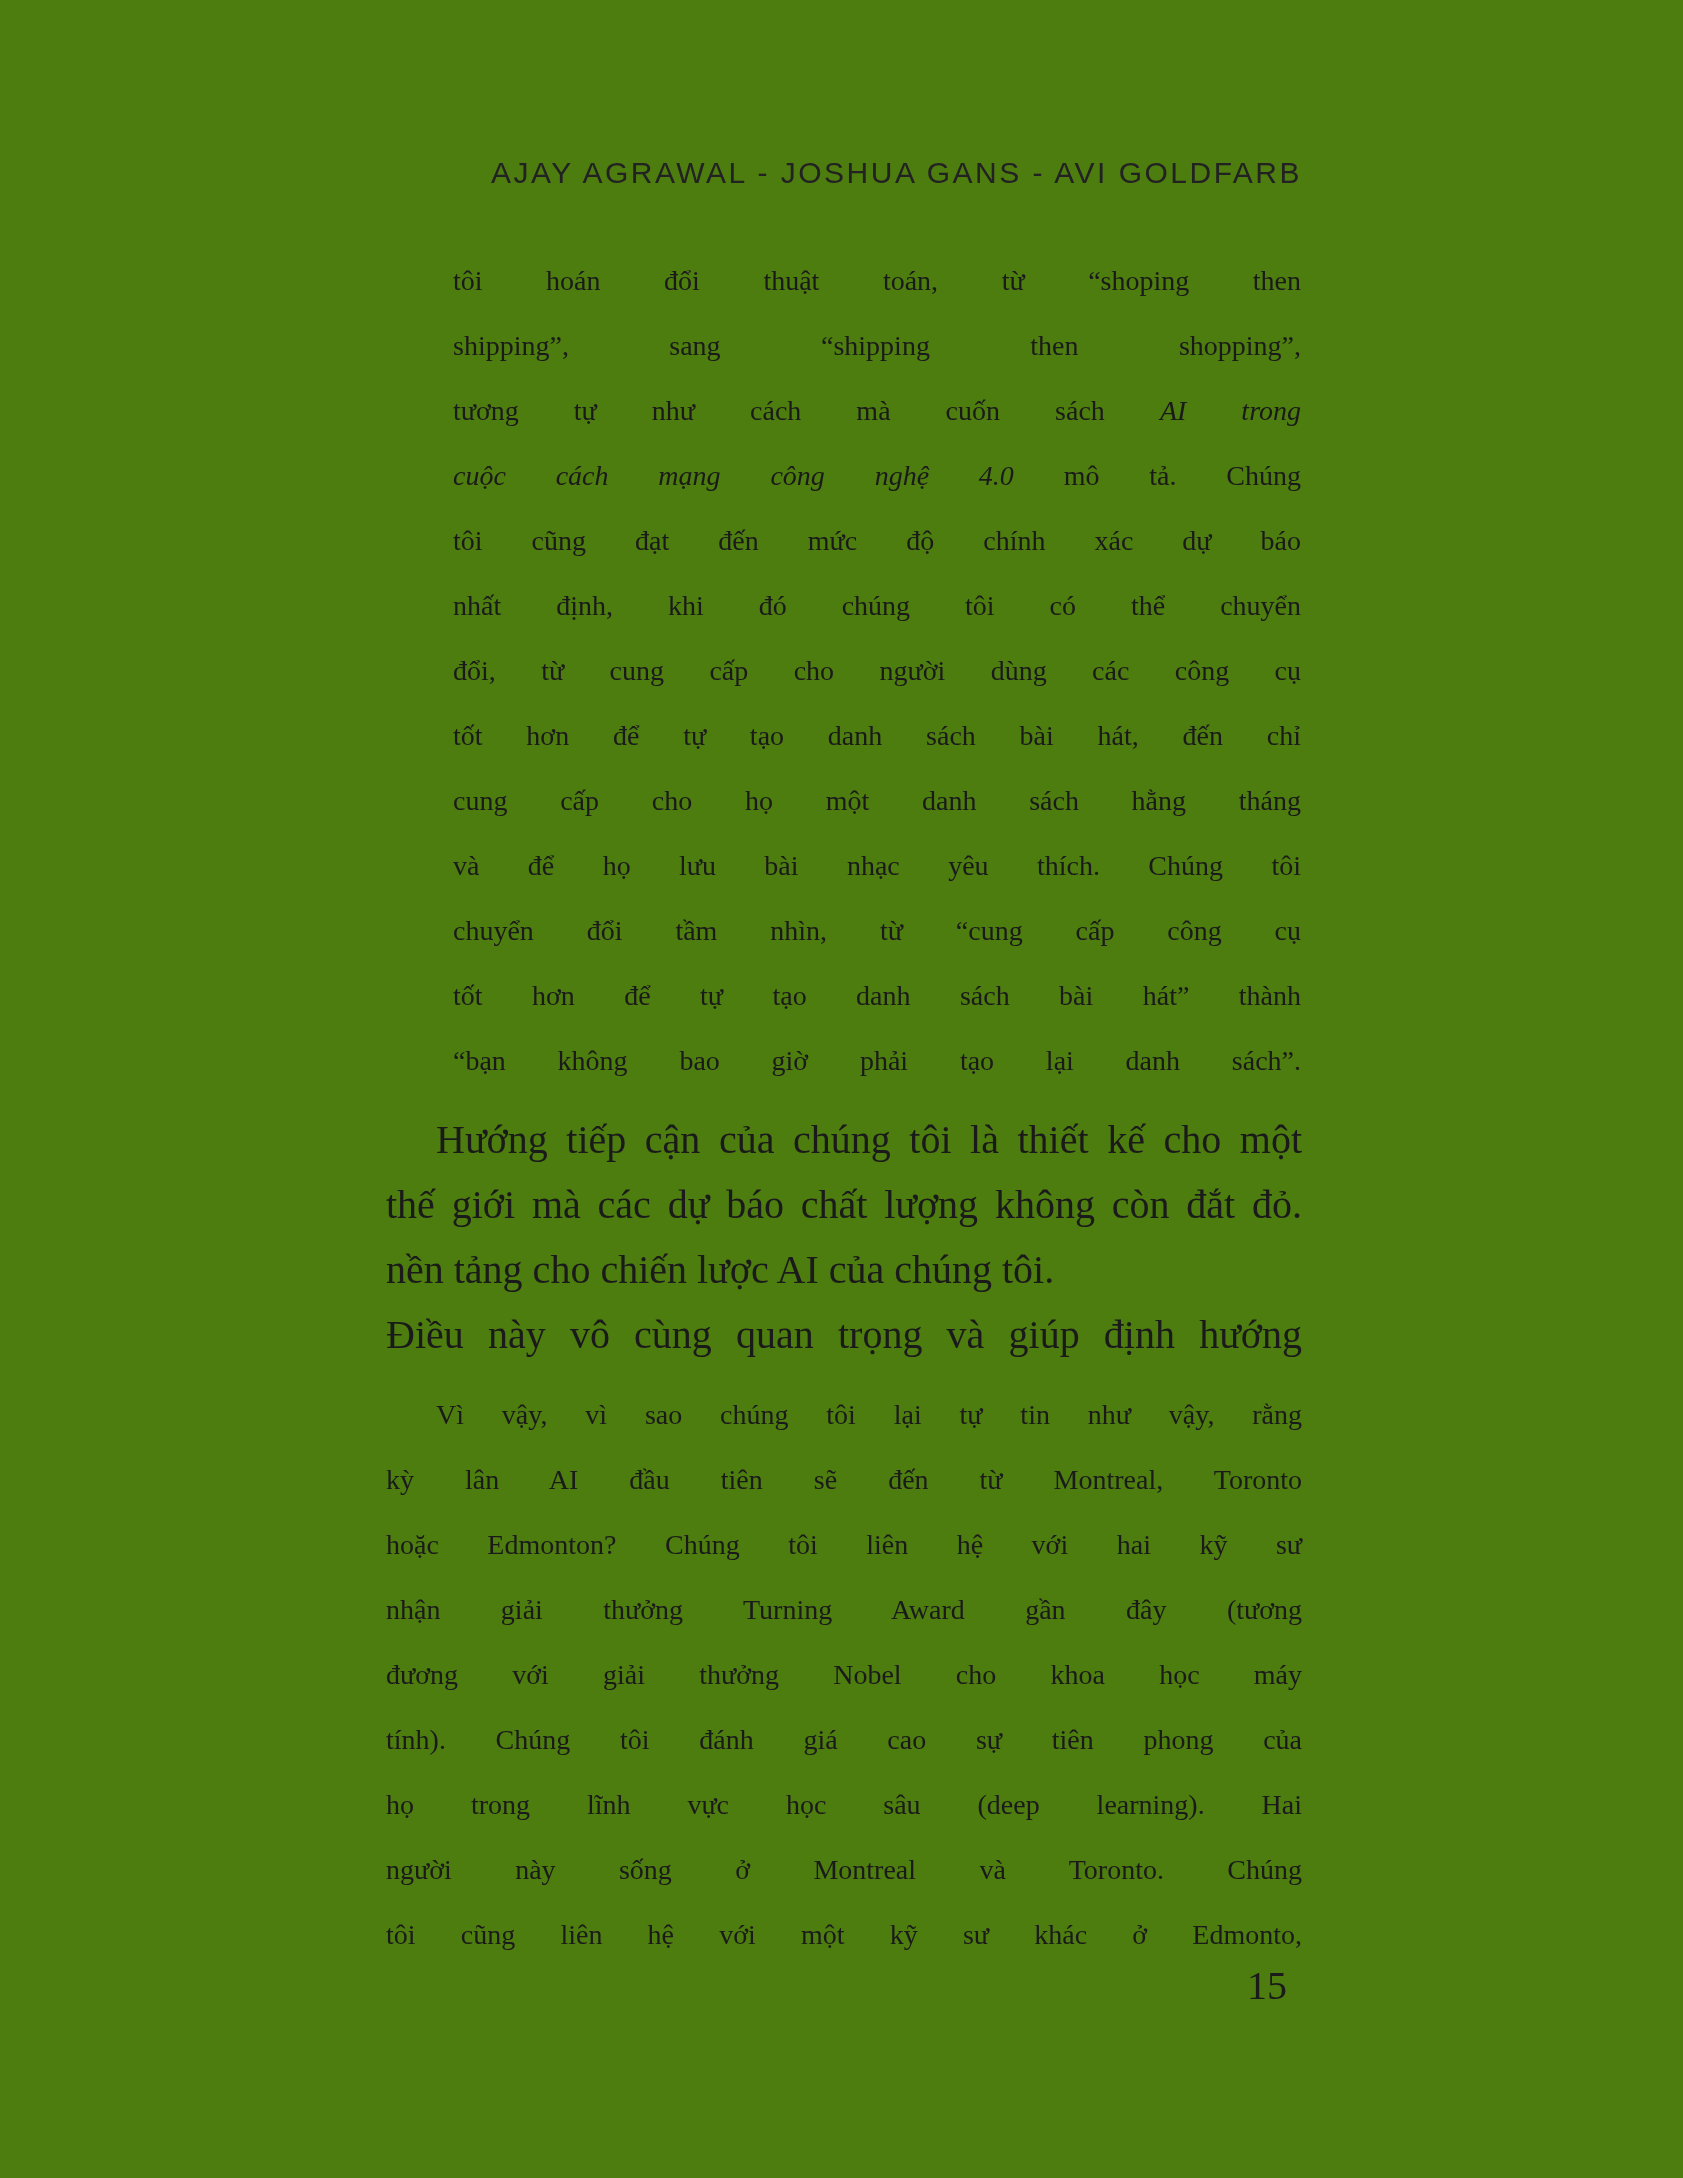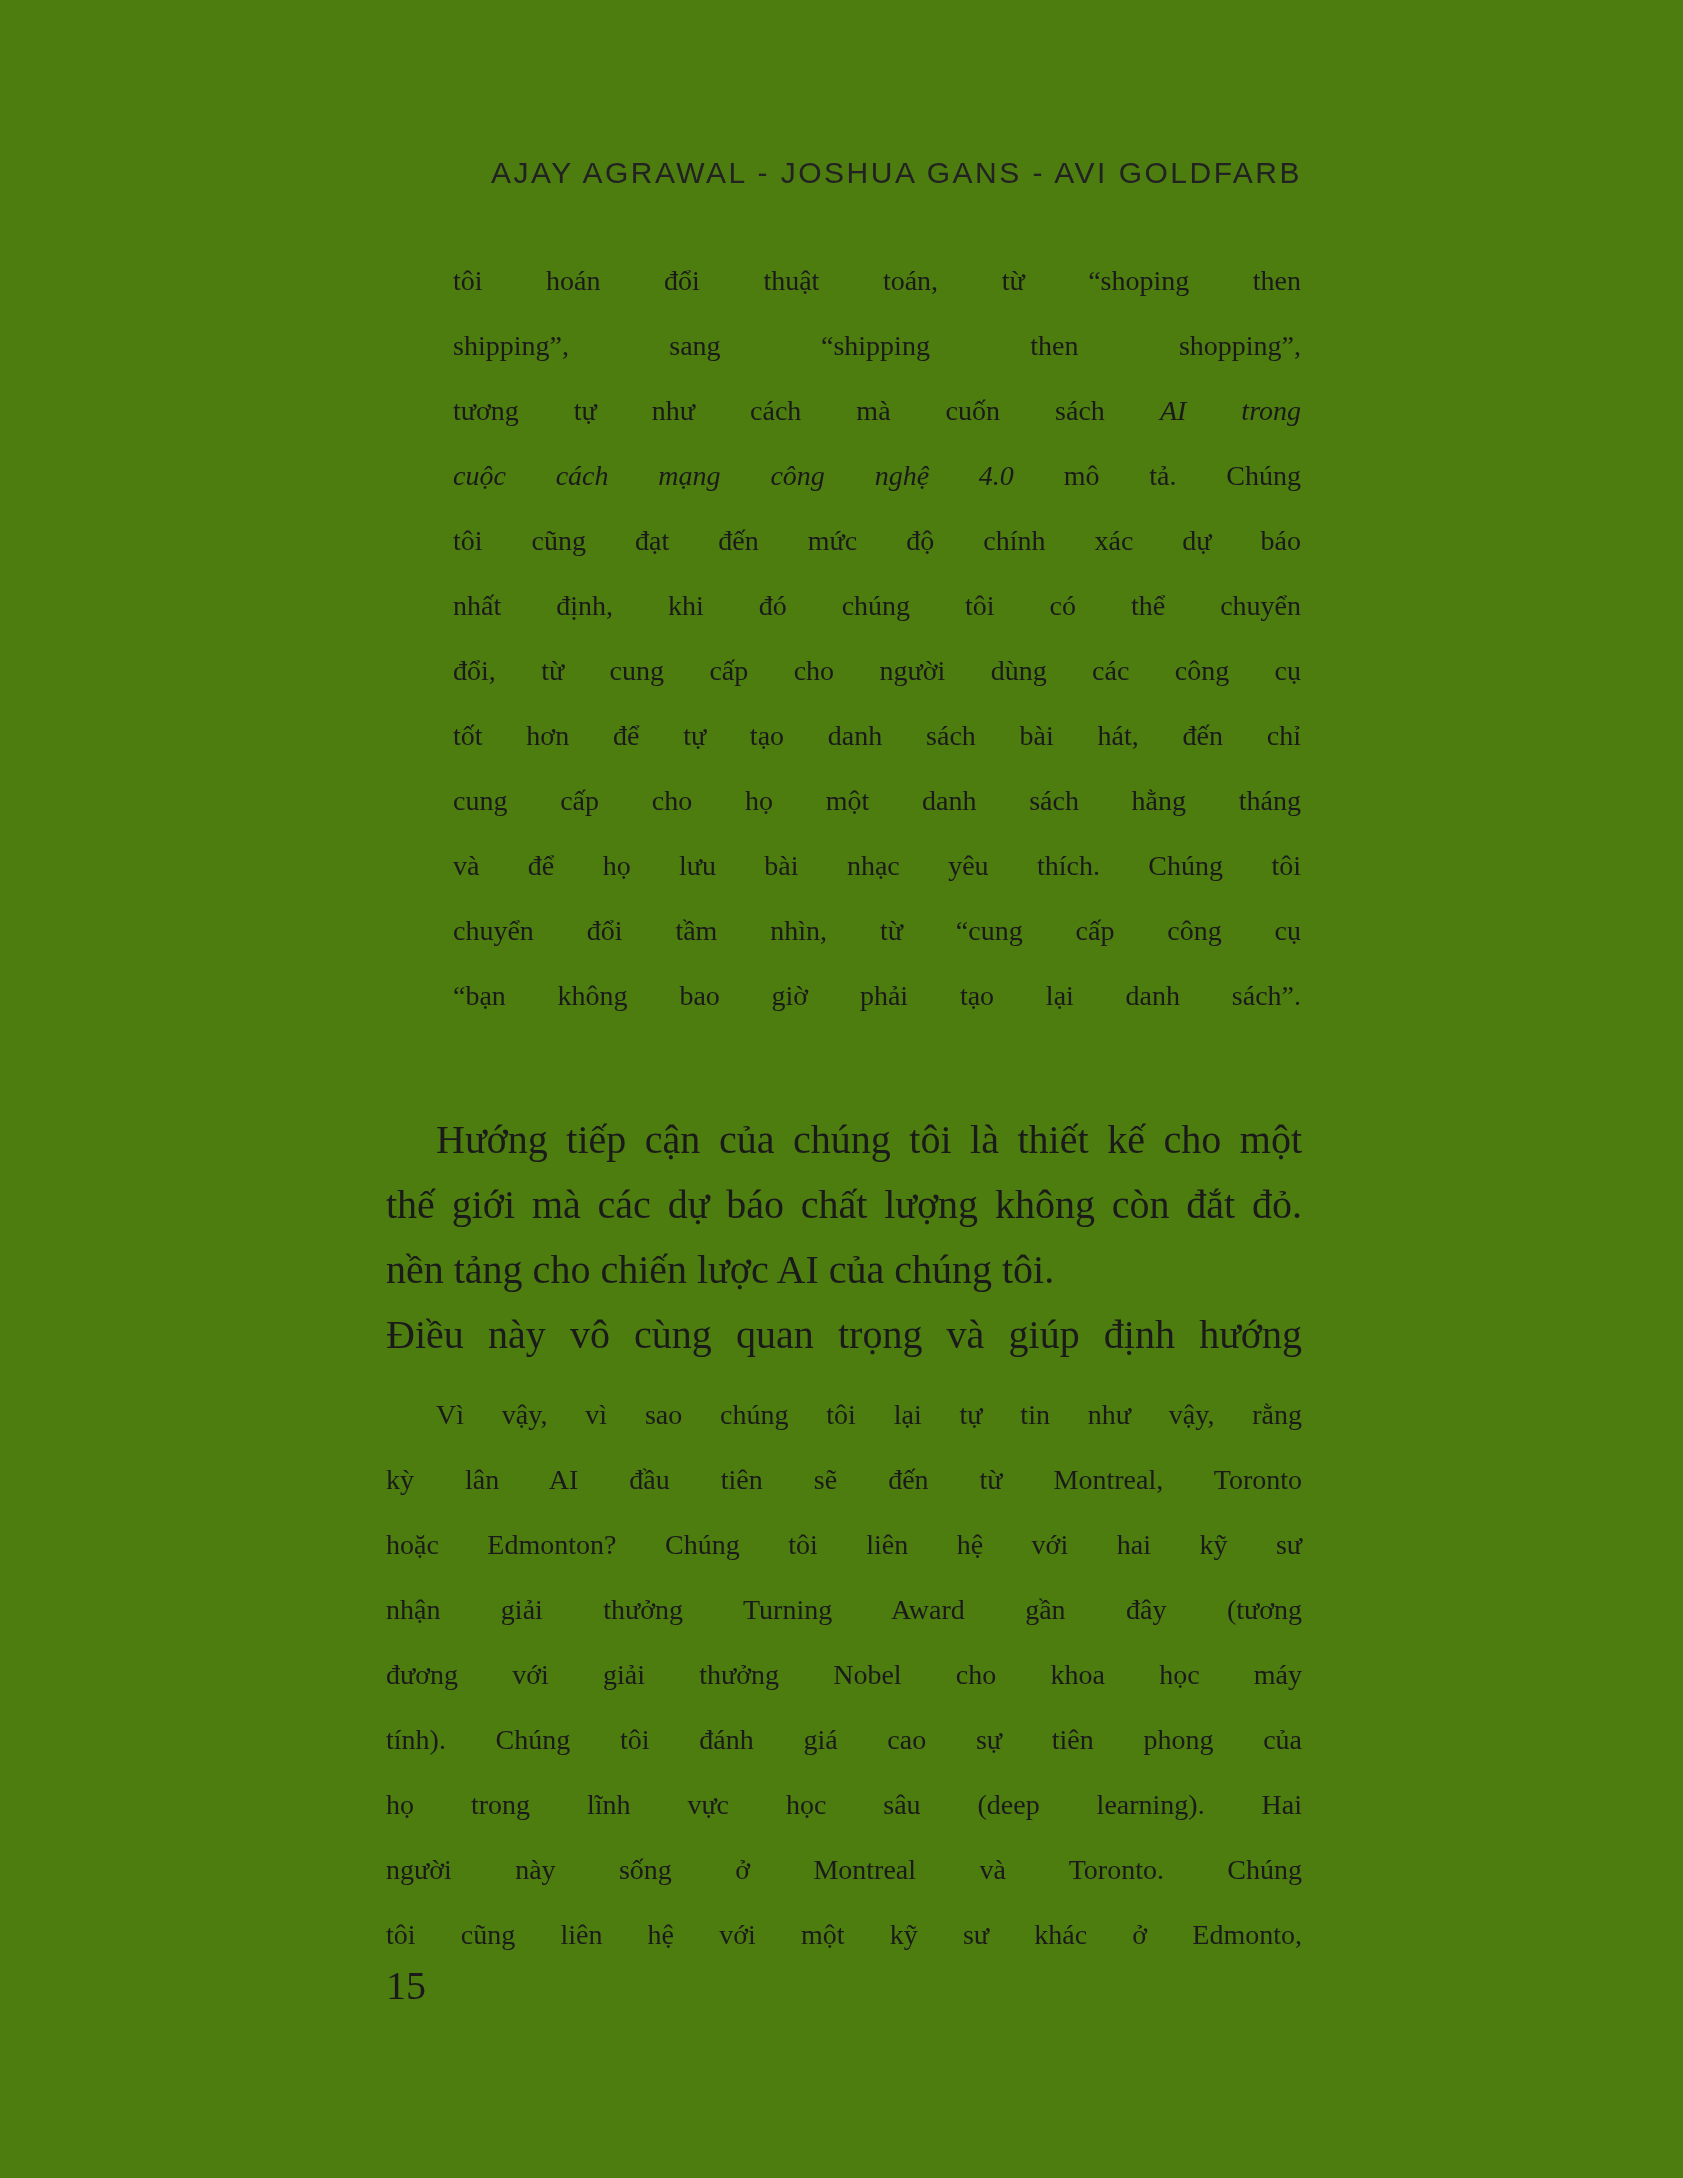--- a/index.html
+++ b/index.html
@@ -54,21 +54,21 @@
     overflow:visible;
   }
   .line.first{ text-indent:50px; }
   .line.no-j{ text-align-last:left; }
   .line i{ font-style:italic; }
   .page-number{
     position:absolute;
     top:1962px;
     left:386px;
     width:901px;
-    text-align:left;
+    text-align:right;
     font-size:40px;
     color:#1a1a1a;
   }
 </style>
 </head>
 <body>
 
 <div class="page">
 
   <div class="running-head">AJAY AGRAWAL - JOSHUA GANS - AVI GOLDFARB</div>
@@ -78,20 +78,21 @@
       <div class="line"><span>shipping”, sang “shipping then shopping”,</span></div>
       <div class="line"><span>tương tự như cách mà cuốn sách </span><i>AI trong</i><span></span></div>
       <div class="line"><span></span><i>cuộc cách mạng công nghệ 4.0</i><span> mô tả. Chúng</span></div>
       <div class="line"><span>tôi cũng đạt đến mức độ chính xác dự báo</span></div>
       <div class="line"><span>nhất định, khi đó chúng tôi có thể chuyển</span></div>
       <div class="line"><span>đổi, từ cung cấp cho người dùng các công cụ</span></div>
       <div class="line"><span>tốt hơn để tự tạo danh sách bài hát, đến chỉ</span></div>
       <div class="line"><span>cung cấp cho họ một danh sách hằng tháng</span></div>
       <div class="line"><span>và để họ lưu bài nhạc yêu thích. Chúng tôi</span></div>
       <div class="line"><span>chuyển đổi tầm nhìn, từ “cung cấp công cụ</span></div>
+      <div class="line"><span>tốt hơn để tự tạo danh sách bài hát” thành</span></div>
       <div class="line"><span>“bạn không bao giờ phải tạo lại danh sách”.</span></div>
     </div>
 
   <div class="para-1">
       <div class="line first"><span>Hướng tiếp cận của chúng tôi là thiết kế cho một</span></div>
       <div class="line"><span>thế giới mà các dự báo chất lượng không còn đắt đỏ.</span></div>
       <div class="line no-j"><span>nền tảng cho chiến lược AI của chúng tôi.</span></div>
       <div class="line"><span>Điều này vô cùng quan trọng và giúp định hướng</span></div>
     </div>
 

